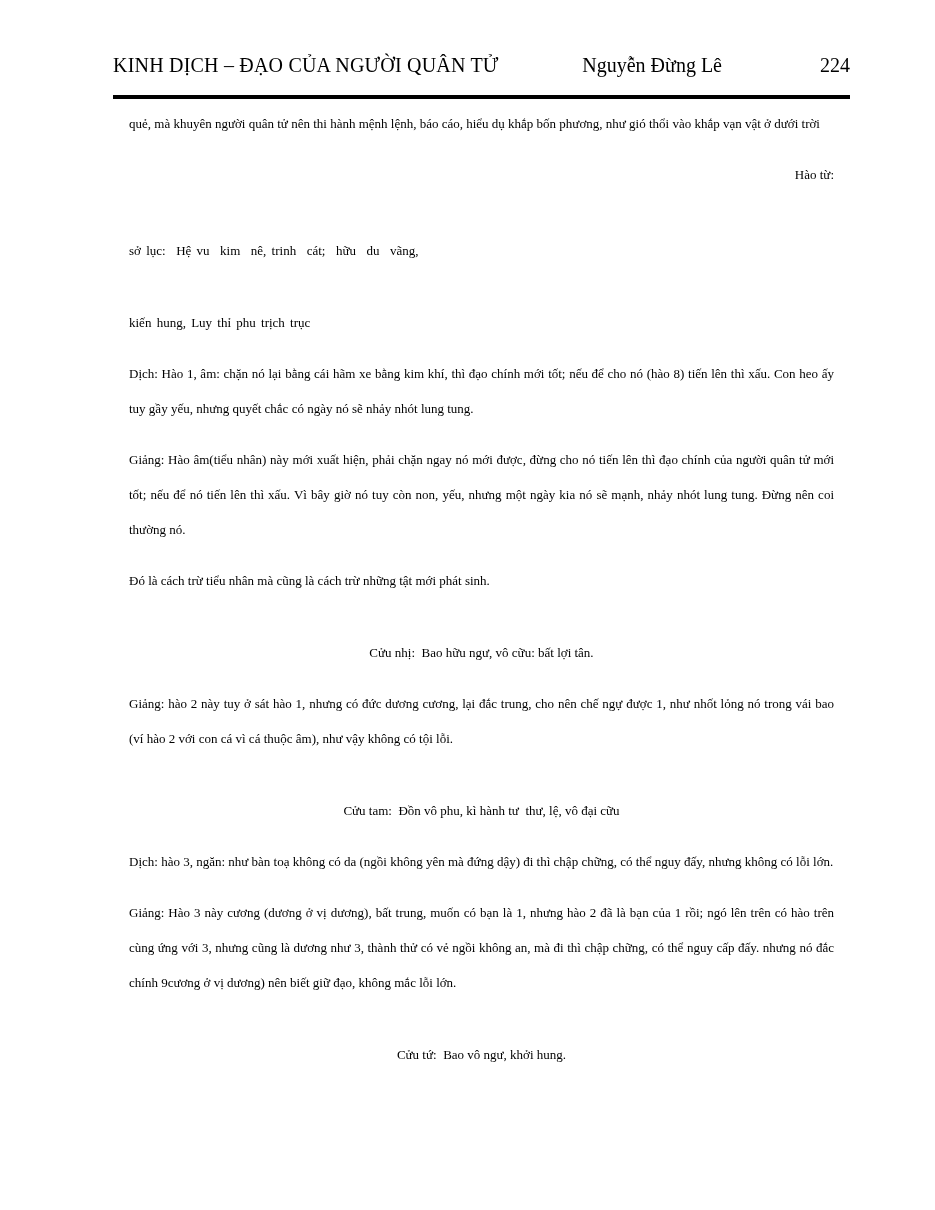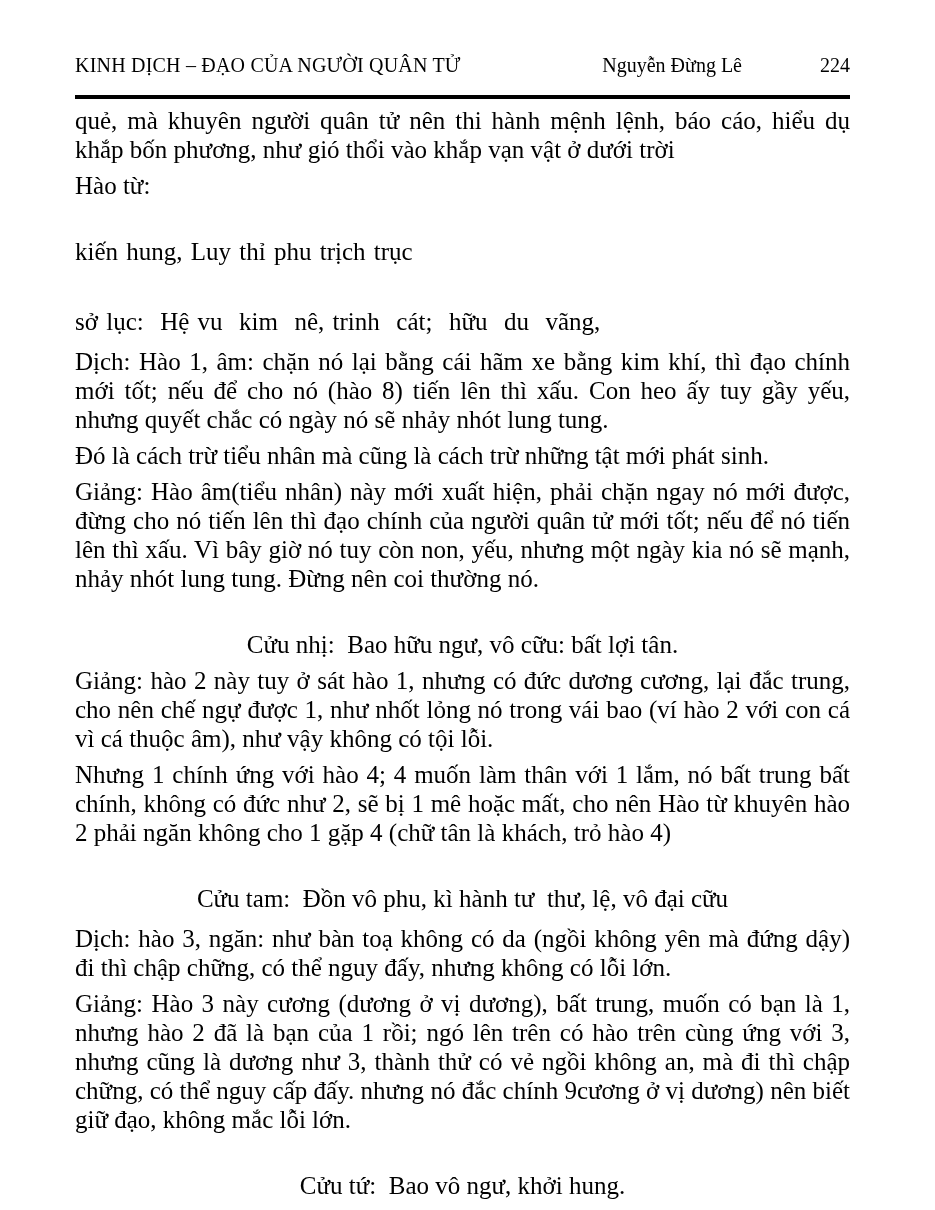--- a/index.html
+++ b/index.html
@@ -2,47 +2,47 @@
 <html lang="vi"><head>
 <meta charset="utf-8">
 <style>
   html, body { margin: 0; padding: 0; background: #ffffff; }
   .page {
     position: relative;
     width: 935px;
     height: 1210px;
     background: #ffffff;
     box-sizing: border-box;
-    padding: 52px 85px 0 75px;
+    padding: 52px 85px 0 113px;
     font-family: "Liberation Serif", "DejaVu Serif", serif;
     color: #000000;
     overflow: hidden;
   }
   .header {
     display: flex;
     align-items: baseline;
     font-size: 20px;
     line-height: 26px;
     white-space: nowrap;
   }
   .book-title { flex: 1 1 auto; letter-spacing: 0.2px; }
   .author { }
-  .page-num { margin-left: 78px; }
+  .page-num { margin-left: 98px; }
   .rule {
     height: 4px;
     background: #000000;
     margin-top: 17px;
   }
   .body-text p {
-    margin: 0;
-    font-size: 25px;
-    line-height: 29px;
+    margin: 16px;
+    font-size: 13px;
+    line-height: 35px;
     text-align: justify;
   }
-  .body-text p.plain { text-align: left; }
+  .body-text p.plain { text-align: right; }
   .body-text p.pre {
     text-align: left;
     white-space: pre-wrap;
     word-spacing: 2px;
   }
   .body-text p.sec {
     text-align: center;
     white-space: pre-wrap;
   }
   .gap-s  { margin-top: 7px  !important; }
@@ -59,27 +59,26 @@
     <span class="book-title">KINH DỊCH – ĐẠO CỦA NGƯỜI QUÂN TỬ</span>
     <span class="author">Nguyễn Đừng Lê</span>
     <span class="page-num">224</span>
   </div>
 
   <div class="rule"></div>
 
   <div class="body-text">
     <p class="gap-s">quẻ, mà khuyên người quân tử nên thi hành mệnh lệnh, báo cáo, hiểu dụ khắp bốn phương, như gió thổi vào khắp vạn vật ở dưới trời</p>
     <p class="plain gap-s">Hào từ:</p>
+    <p class="pre gap-xl">sở lục:  Hệ vu  kim  nê, trinh  cát;  hữu  du  vãng,</p>
     <p class="pre gap-l">kiến hung, Luy thỉ phu trịch trục</p>
-    <p class="pre gap-xl">sở lục:  Hệ vu  kim  nê, trinh  cát;  hữu  du  vãng,</p>
     <p class="gap-m">Dịch: Hào 1, âm: chặn nó lại bằng cái hãm xe bằng kim khí, thì đạo chính mới tốt; nếu để cho nó (hào 8) tiến lên thì xấu. Con heo ấy tuy gầy yếu, nhưng quyết chắc có ngày nó sẽ nhảy nhót lung tung.</p>
+    <p class="gap-s">Giảng: Hào âm(tiểu nhân) này mới xuất hiện, phải chặn ngay nó mới được, đừng cho nó tiến lên thì đạo chính của người quân tử mới tốt; nếu để nó tiến lên thì xấu. Vì bây giờ nó tuy còn non, yếu, nhưng một ngày kia nó sẽ mạnh, nhảy nhót lung tung. Đừng nên coi thường nó.</p>
     <p class="gap-s">Đó là cách trừ tiểu nhân mà cũng là cách trừ những tật mới phát sinh.</p>
-    <p class="gap-s">Giảng: Hào âm(tiểu nhân) này mới xuất hiện, phải chặn ngay nó mới được, đừng cho nó tiến lên thì đạo chính của người quân tử mới tốt; nếu để nó tiến lên thì xấu. Vì bây giờ nó tuy còn non, yếu, nhưng một ngày kia nó sẽ mạnh, nhảy nhót lung tung. Đừng nên coi thường nó.</p>
     <p class="sec gap-l">Cửu nhị:  Bao hữu ngư, vô cữu: bất lợi tân.</p>
     <p class="gap-s">Giảng: hào 2 này tuy ở sát hào 1, nhưng có đức dương cương, lại đắc trung, cho nên chế ngự được 1, như nhốt lỏng nó trong vái bao (ví hào 2 với con cá vì cá thuộc âm), như vậy không có tội lỗi.</p>
-    <p class="gap-s">Nhưng 1 chính ứng với hào 4; 4 muốn làm thân với 1 lắm, nó bất trung bất chính, không có đức như 2, sẽ bị 1 mê hoặc mất, cho nên Hào từ khuyên hào 2 phải ngăn không cho 1 gặp 4 (chữ tân là khách, trỏ hào 4)</p>
     <p class="sec gap-l">Cửu tam:  Đồn vô phu, kì hành tư  thư, lệ, vô đại cữu</p>
     <p class="gap-m">Dịch: hào 3, ngăn: như bàn toạ không có da (ngồi không yên mà đứng dậy) đi thì chập chững, có thể nguy đấy, nhưng không có lỗi lớn.</p>
     <p class="gap-s">Giảng: Hào 3 này cương (dương ở vị dương), bất trung, muốn có bạn  là 1, nhưng hào 2 đã là bạn của 1 rồi; ngó lên trên có hào trên cùng ứng với 3, nhưng cũng là dương như 3, thành thử có vẻ ngồi không an, mà đi thì chập chững, có thể nguy cấp đấy. nhưng nó đắc chính 9cương ở vị dương) nên biết giữ đạo, không mắc lỗi lớn.</p>
     <p class="sec gap-l">Cửu tứ:  Bao vô ngư, khởi hung.</p>
   </div>
 
 </div>
 
 </body></html>

